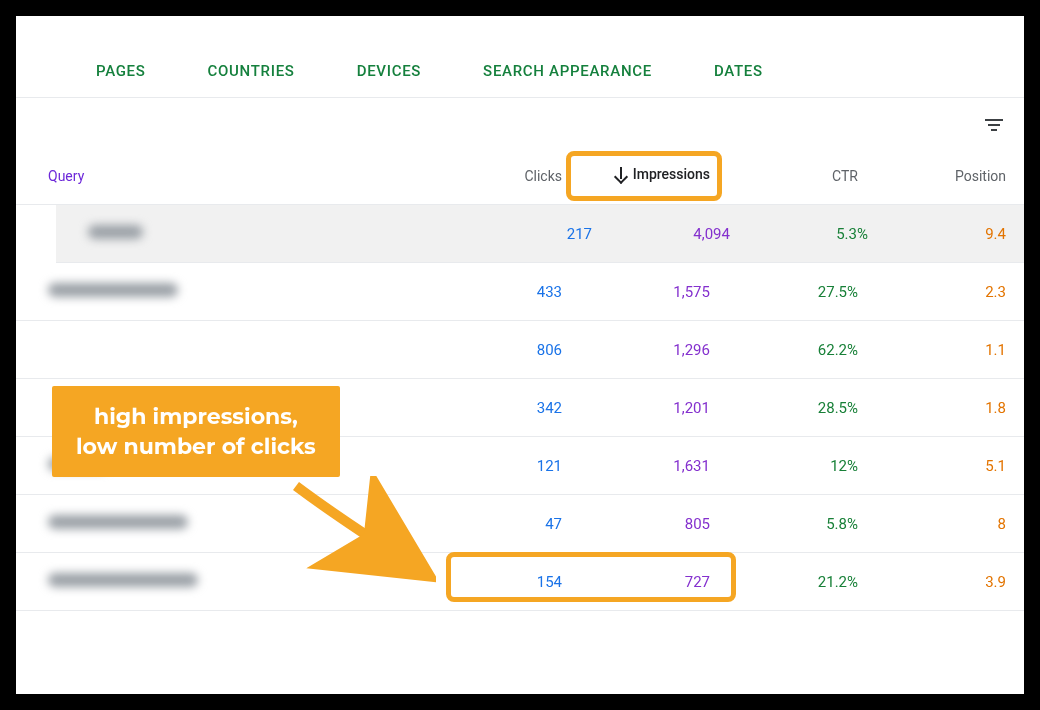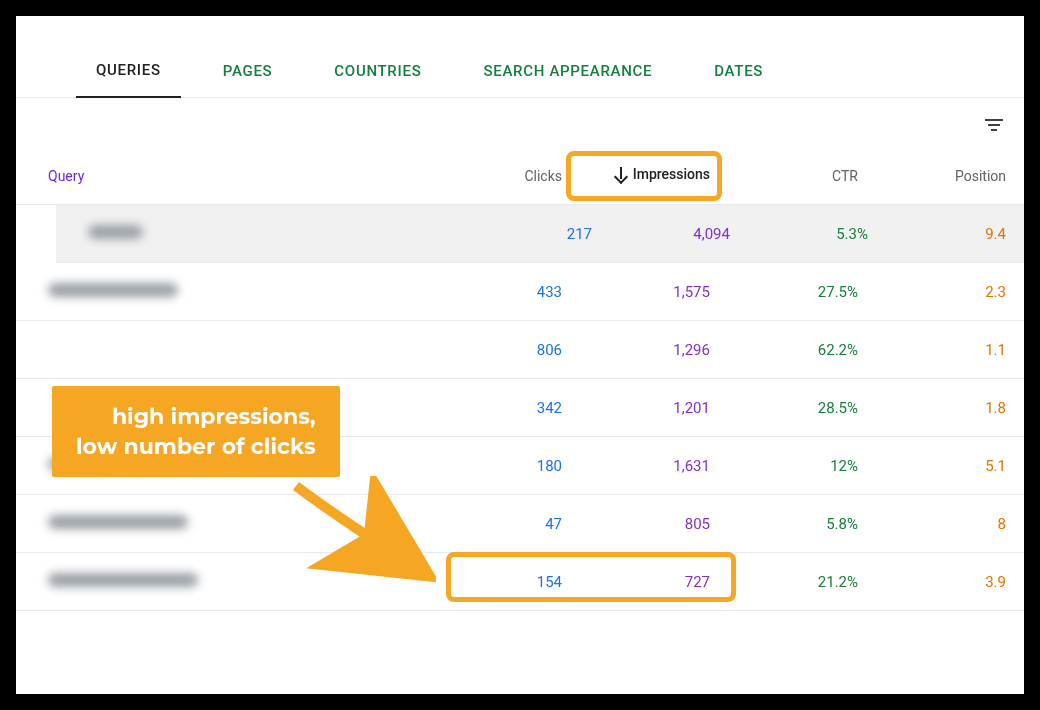--- a/index.html
+++ b/index.html
@@ -130,21 +130,21 @@
     .c-impr { color: #8430ce; }
     .c-ctr { color: #188038; }
     .c-pos { color: #e37400; }
     .annotation {
       position: absolute;
       background: #f5a623;
       color: #fff;
       font-weight: 700;
       font-family: 'Montserrat', 'Helvetica Neue', Arial, sans-serif;
       font-size: 22px;
-      text-align: right;
+      text-align: center;
       padding: 16px 24px;
       border-radius: 2px;
       line-height: 1.35;
       z-index: 5;
       white-space: nowrap;
     }
     .highlight-frame {
       position: absolute;
       border: 5px solid #f5a623;
       border-radius: 8px;
@@ -155,23 +155,23 @@
       position: absolute;
       z-index: 5;
     }
   </style>
 </head>
 <body>
 
 <div class="panel">
 
   <div class="tabs">
-    <div class="tab active">QUERIES</div>
     <div class="tab">PAGES</div>
     <div class="tab">COUNTRIES</div>
+    <div class="tab">DEVICES</div>
     <div class="tab">SEARCH APPEARANCE</div>
     <div class="tab">DATES</div>
   </div>
 
   <div class="filter-row">
     <div class="filter-icon">
       <span></span>
         <span></span>
         <span></span>
     </div>
@@ -215,21 +215,21 @@
         </div>
         <div class="row">
           <div class="cell-query"></div>
           <div class="cell-num c-clicks">342</div>
           <div class="cell-num c-impr">1,201</div>
           <div class="cell-num c-ctr">28.5%</div>
           <div class="cell-num c-pos">1.8</div>
         </div>
         <div class="row">
           <div class="cell-query"><span class="blurred" style="width: 60px;"></span></div>
-          <div class="cell-num c-clicks">180</div>
+          <div class="cell-num c-clicks">121</div>
           <div class="cell-num c-impr">1,631</div>
           <div class="cell-num c-ctr">12%</div>
           <div class="cell-num c-pos">5.1</div>
         </div>
         <div class="row">
           <div class="cell-query"><span class="blurred" style="width: 140px;"></span></div>
           <div class="cell-num c-clicks">47</div>
           <div class="cell-num c-impr">805</div>
           <div class="cell-num c-ctr">5.8%</div>
           <div class="cell-num c-pos">8</div>

